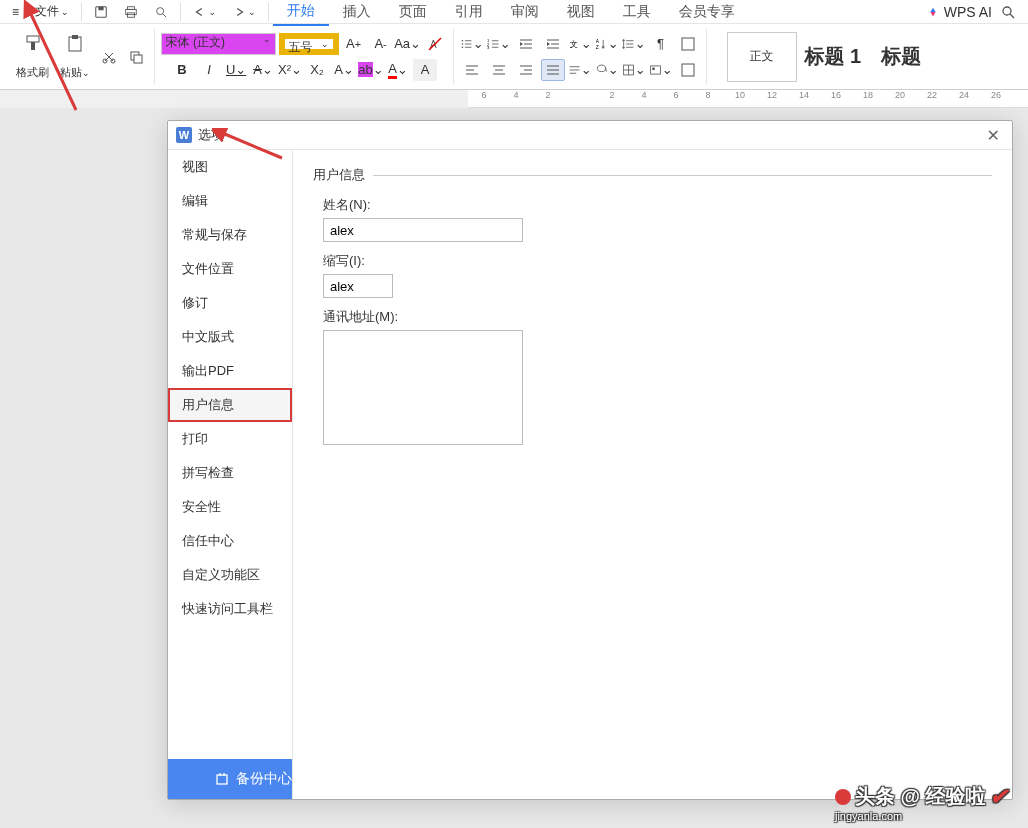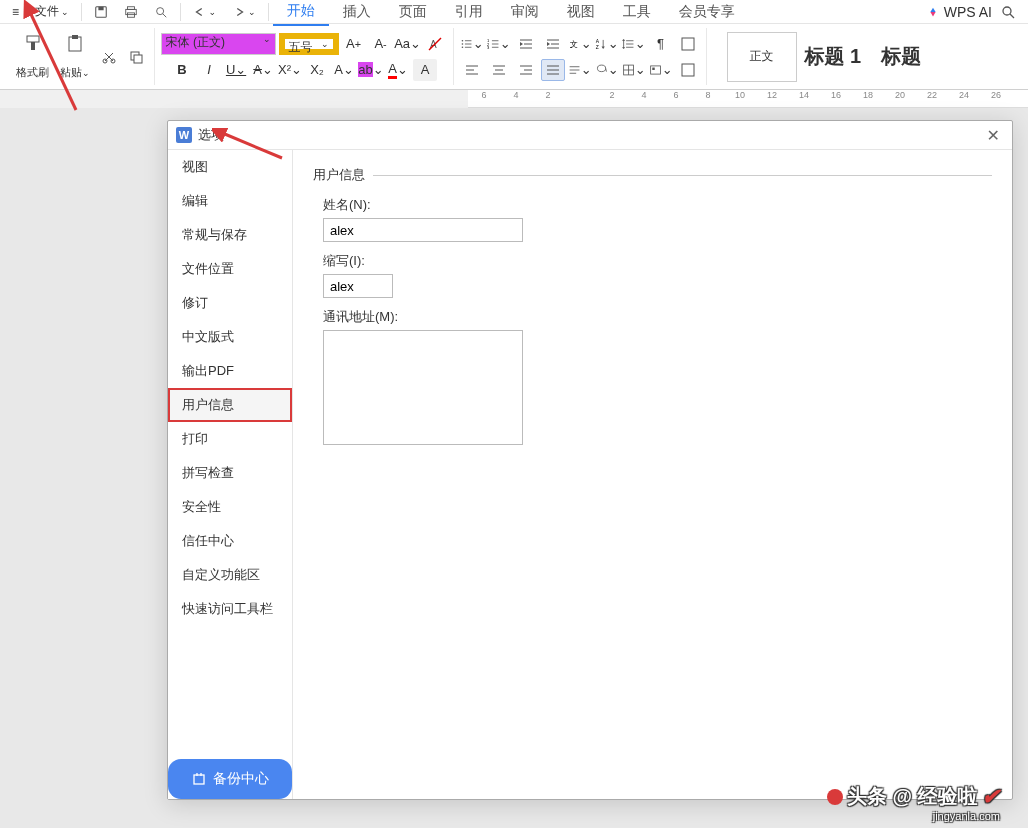--- a/index.html
+++ b/index.html
@@ -42,38 +42,38 @@
 .dialog { position: absolute; left: 167px; top: 120px; width: 846px; height: 680px; background: #fff; border: 1px solid #aaa; box-shadow: 0 4px 24px rgba(0,0,0,0.15); display: flex; flex-direction: column; border-radius: 2px; }
 .dlg-title { height: 28px; display: flex; align-items: center; padding: 0 8px; font-size: 13px; gap: 6px; }
 .dlg-title .w-icon { width: 16px; height: 16px; background: #4a7dd6; color: #fff; font-size: 11px; font-weight: bold; display: flex; align-items: center; justify-content: center; border-radius: 2px; }
 .dlg-title .close { margin-left: auto; cursor: pointer; font-size: 16px; padding: 0 4px; color: #666; }
 .dlg-body { flex: 1; display: flex; border-top: 1px solid #e5e5e5; min-height: 0; }
 .dlg-sidebar { width: 125px; border-right: 1px solid #e5e5e5; display: flex; flex-direction: column; background: #fff; }
 .side-item { height: 34px; display: flex; align-items: center; padding: 0 14px; font-size: 13px; cursor: pointer; color: #333; }
 .side-item.selected { background: #f5f5f5; }
 .side-item.highlight { outline: 2px solid #d93a3a; outline-offset: -2px; }
 .side-spacer { flex: 1; }
-.backup-btn { height: 40px; background: #4a86f0; color: #fff; display: flex; align-items: center; justify-content: center; gap: 6px; cursor: pointer; font-size: 14px; border-radius: 13px; }
+.backup-btn { height: 40px; background: #4a86f0; color: #fff; display: flex; align-items: center; justify-content: flex-end; gap: 6px; cursor: pointer; font-size: 14px; }
 .dlg-content { flex: 1; padding: 16px 20px; font-size: 13px; }
 .fieldset-label { display: flex; align-items: center; margin-bottom: 12px; }
 .fieldset-label .txt { padding-right: 8px; }
 .fieldset-label .line { flex: 1; height: 1px; background: #ccc; }
 .form-row { margin-left: 10px; margin-bottom: 10px; }
 .form-row label { display: block; margin-bottom: 4px; }
 .form-row input[type="text"] { width: 200px; height: 24px; padding: 0 6px; border: 1px solid #bbb; font-size: 13px; }
 .form-row input.short { width: 70px; }
 .form-row textarea { width: 200px; height: 115px; border: 1px solid #bbb; resize: none; padding: 4px 6px; font-size: 13px; }
 .checkbox-row { margin-left: 0; margin-top: 14px; display: flex; align-items: center; gap: 6px; }
 
 
 .arrow1 { position: absolute; left: 21px; top: 0; z-index: 50; }
 .arrow2 { position: absolute; left: 212px; top: 128px; z-index: 60; }
 
 
-.watermark { position: absolute; right: 28px; bottom: 6px; z-index: 100; font-size: 12px; text-align: right; }
+.watermark { position: absolute; right: 20px; bottom: 6px; z-index: 100; font-size: 12px; text-align: left; }
 .watermark .main { font-size: 20px; font-weight: bold; color: #fff; text-shadow: -1px -1px 1px #333, 1px -1px 1px #333, -1px 1px 1px #333, 1px 1px 1px #333; display: flex; align-items: center; gap: 4px; }
 .watermark .url { font-size: 11px; color: #fff; text-shadow: -1px -1px 1px #333, 1px -1px 1px #333, -1px 1px 1px #333, 1px 1px 1px #333; }
 .watermark .v { color: #d93a3a; font-size: 22px; font-style: italic; }
 .watermark .circle { width: 16px; height: 16px; border-radius: 50%; background: #d93a3a; }
 </style>
 </head>
 <body>
 
 <div class="menubar">
   <span class="menu-btn">≡</span>

